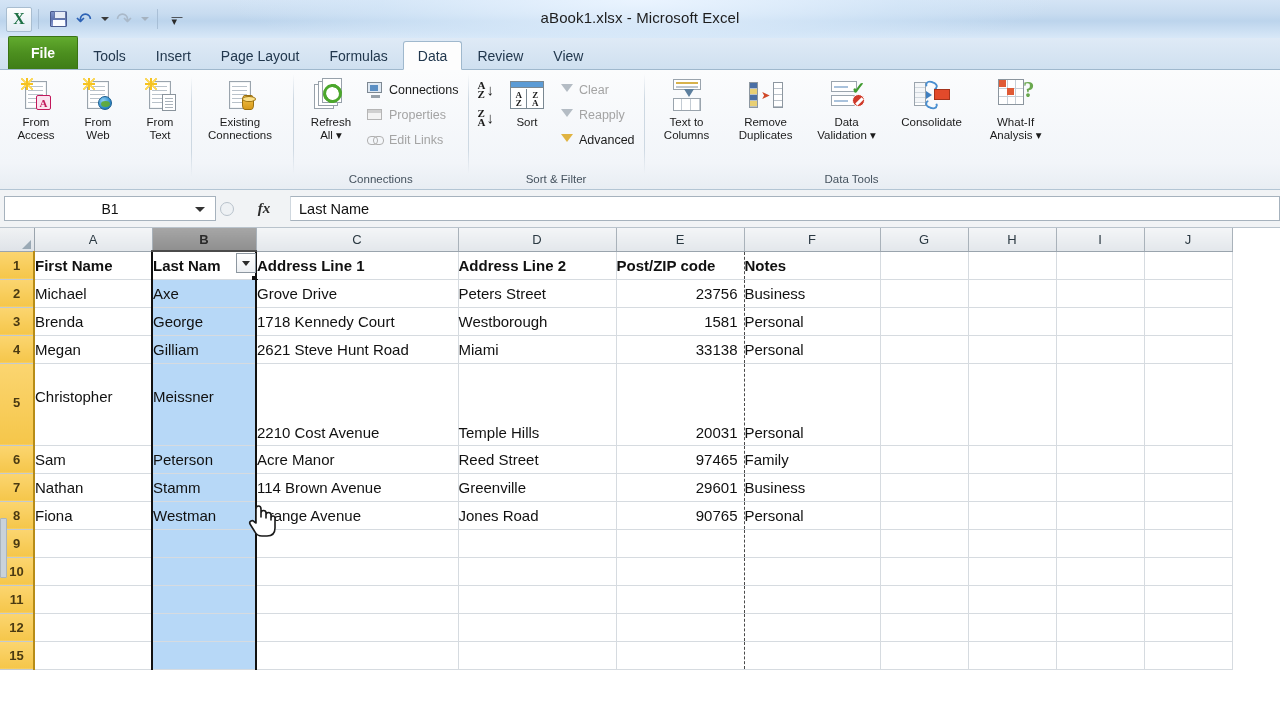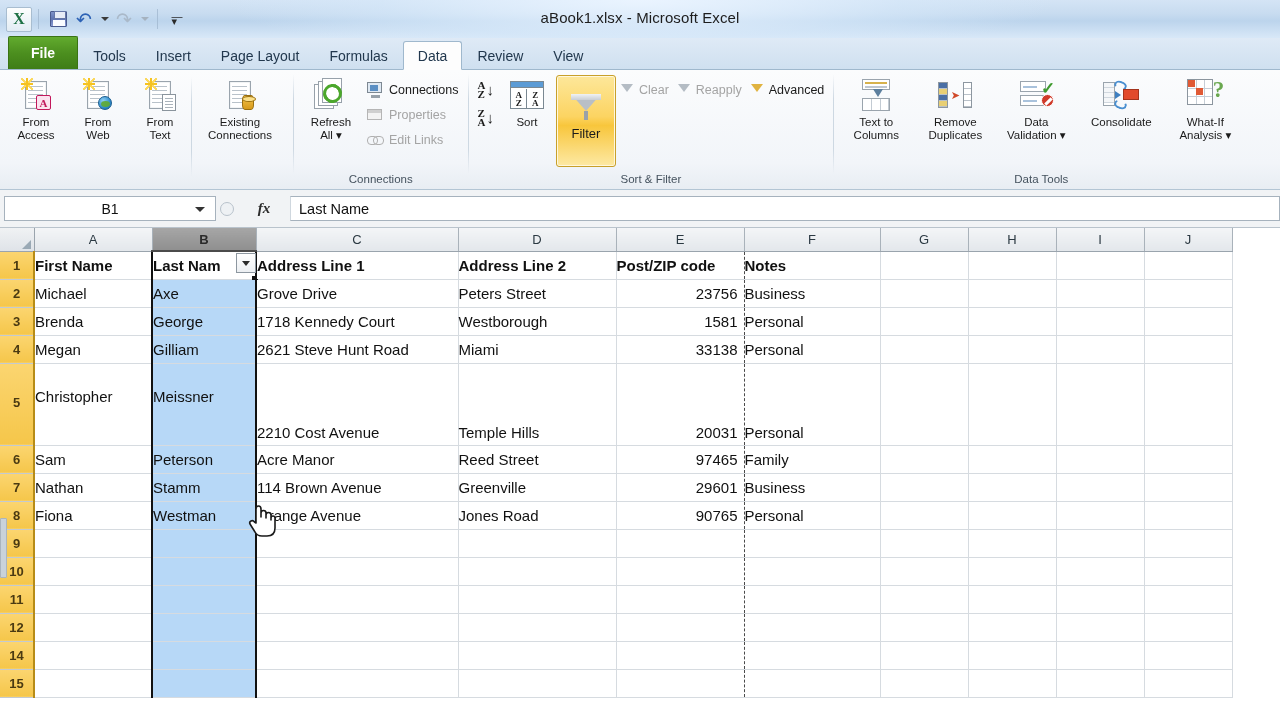--- a/index.html
+++ b/index.html
@@ -469,27 +469,21 @@
           <div class="sort-ico">
               <div class="top"></div>
               <div class="cells">
                 <div>A<br>Z</div>
                 <div>Z<br>A</div>
               </div>
             </div>
         </div>
         <div class="lbl">Sort</div>
       </div>
-      <div class="bigbtn filter-btn" style="width:60px;height:92px;margin-top:2px;">
-        <div class="ico" style="height:44px">
-          <div class="funnel"></div>
-        </div>
-        <div class="lbl" style="font-size:13px">Filter</div>
-      </div>
-      <div style="display:flex;padding-top:4px;">
+      <div style="display:flex;flex-direction:column;padding-top:4px;">
         <div class="smbtn dis">
           <span class="mini-funnel">
               <i class="f"></i>
             </span>
           <span>Clear</span>
         </div>
         <div class="smbtn dis">
           <span class="mini-funnel">
               <i class="f"></i>
             </span>
@@ -798,33 +792,20 @@
         <td class="cell"></td>
         <td class="cell"></td>
         <td class="cell pbreak"></td>
         <td class="cell"></td>
         <td class="cell"></td>
         <td class="cell"></td>
         <td class="cell"></td>
         <td class="cell"></td>
       </tr>
       <tr style="height:28px">
-        <td class="rhead sel">14</td>
-        <td class="cell"></td>
-        <td class="cell selcol bleft bright"></td>
-        <td class="cell"></td>
-        <td class="cell"></td>
-        <td class="cell pbreak"></td>
-        <td class="cell"></td>
-        <td class="cell"></td>
-        <td class="cell"></td>
-        <td class="cell"></td>
-        <td class="cell"></td>
-      </tr>
-      <tr style="height:28px">
         <td class="rhead sel">15</td>
         <td class="cell"></td>
         <td class="cell selcol bleft bright"></td>
         <td class="cell"></td>
         <td class="cell"></td>
         <td class="cell pbreak"></td>
         <td class="cell"></td>
         <td class="cell"></td>
         <td class="cell"></td>
         <td class="cell"></td>

